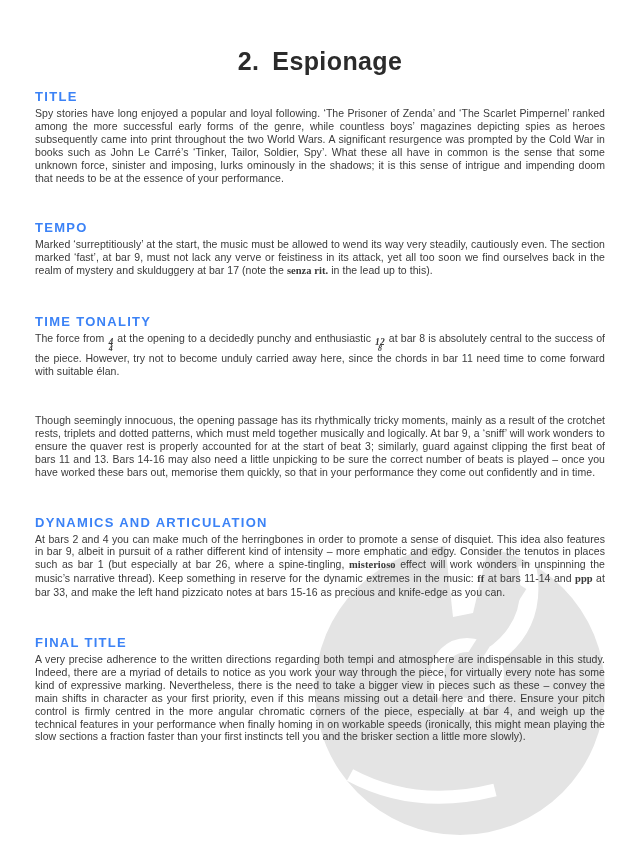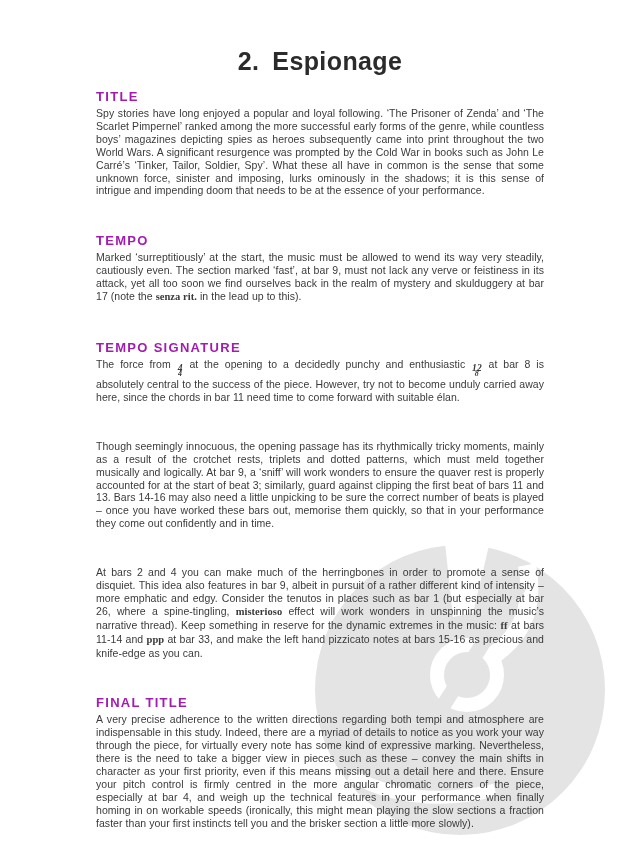--- a/index.html
+++ b/index.html
@@ -9,41 +9,41 @@
     background:#ffffff;
     overflow:hidden;
     font-family:"Liberation Sans",sans-serif;
   }
   .watermark{
     position:absolute;left:295px;top:535px;width:330px;height:320px;
     z-index:0;pointer-events:none;
   }
   .content{
     position:relative;z-index:1;
-    padding:0 96px;
+    padding:0 35px;
   }
   h1.page-title{
     margin:46px 0 0 0;
     text-align:center;
     font-size:25px;
     line-height:30px;
     font-weight:700;
     letter-spacing:0.4px;
     color:#2b2b2b;
   }
   h1.page-title .num{margin-right:13px;}
   .sec{margin-top:36px;}
   .sec.first{margin-top:13px;}
   .sec h2{
     margin:0 0 3px 0;
     font-size:13px;
     line-height:15px;
     font-weight:700;
     letter-spacing:1.3px;
-    color:#a21caf;
+    color:#3b82f6;
   }
   .sec p{
     margin:0;
     font-size:10.5px;
     line-height:12.9px;
     letter-spacing:0.05px;
     color:#3a3a3a;
     text-align:justify;
   }
   .bs{font-family:Liberation Serif, serif;font-weight:700;}
@@ -79,36 +79,37 @@
       <h2>TITLE</h2>
       <p><span>Spy stories have long enjoyed a popular and loyal following. ‘The Prisoner of Zenda’ and ‘The Scarlet Pimpernel’ ranked among the more successful early forms of the genre, while countless boys’ magazines depicting spies as heroes subsequently came into print throughout the two World Wars. A significant resurgence was prompted by the Cold War in books such as John Le Carré’s ‘Tinker, Tailor, Soldier, Spy’. What these all have in common is the sense that some unknown force, sinister and imposing, lurks ominously in the shadows; it is this sense of intrigue and impending doom that needs to be at the essence of your performance.</span></p>
     </div>
 
     <div class="sec">
       <h2>TEMPO</h2>
       <p><span>Marked ‘surreptitiously’ at the start, the music must be allowed to wend its way very steadily, cautiously even. The section marked ‘fast’, at bar 9, must not lack any verve or feistiness in its attack, yet all too soon we find ourselves back in the realm of mystery and skulduggery at bar 17 (note the </span><span class="bs">senza rit.</span><span> in the lead up to this).</span></p>
     </div>
 
     <div class="sec">
-      <h2>TEMPO SIGNATURE</h2>
+      <h2>TIME TONALITY</h2>
       <p><span>The force from </span><span class="ts">
             <span class="tn">4</span>
             <span class="bn">4</span>
           </span><span> at the opening to a decidedly punchy and enthusiastic </span><span class="ts">
             <span class="tn">12</span>
             <span class="bn">8</span>
           </span><span> at bar 8 is absolutely central to the success of the piece. However, try not to become unduly carried away here, since the chords in bar 11 need time to come forward with suitable élan.</span></p>
     </div>
 
     <div class="sec">
       <p><span>Though seemingly innocuous, the opening passage has its rhythmically tricky moments, mainly as a result of the crotchet rests, triplets and dotted patterns, which must meld together musically and logically. At bar 9, a ‘sniff’ will work wonders to ensure the quaver rest is properly accounted for at the start of beat 3; similarly, guard against clipping the first beat of bars 11 and 13. Bars 14-16 may also need a little unpicking to be sure the correct number of beats is played – once you have worked these bars out, memorise them quickly, so that in your performance they come out confidently and in time.</span></p>
     </div>
 
 
     <div class="sec">
+      <h2>DYNAMICS AND ARTICULATION</h2>
       <p><span>At bars 2 and 4 you can make much of the herringbones in order to promote a sense of disquiet. This idea also features in bar 9, albeit in pursuit of a rather different kind of intensity – more emphatic and edgy. Consider the tenutos in places such as bar 1 (but especially at bar 26, where a spine-tingling, </span><span class="bs">misterioso</span><span> effect will work wonders in unspinning the music’s narrative thread). Keep something in reserve for the dynamic extremes in the music: </span><span class="bis">ff</span><span> at bars 11-14 and </span><span class="bis">ppp</span><span> at bar 33, and make the left hand pizzicato notes at bars 15-16 as precious and knife-edge as you can.</span></p>
     </div>
 
     <div class="sec">
       <h2>FINAL TITLE</h2>
       <p><span>A very precise adherence to the written directions regarding both tempi and atmosphere are indispensable in this study. Indeed, there are a myriad of details to notice as you work your way through the piece, for virtually every note has some kind of expressive marking. Nevertheless, there is the need to take a bigger view in pieces such as these – convey the main shifts in character as your first priority, even if this means missing out a detail here and there. Ensure your pitch control is firmly centred in the more angular chromatic corners of the piece, especially at bar 4, and weigh up the technical features in your performance when finally homing in on workable speeds (ironically, this might mean playing the slow sections a fraction faster than your first instincts tell you and the brisker section a little more slowly).</span></p>
     </div>
 
   </div>
 </div>

